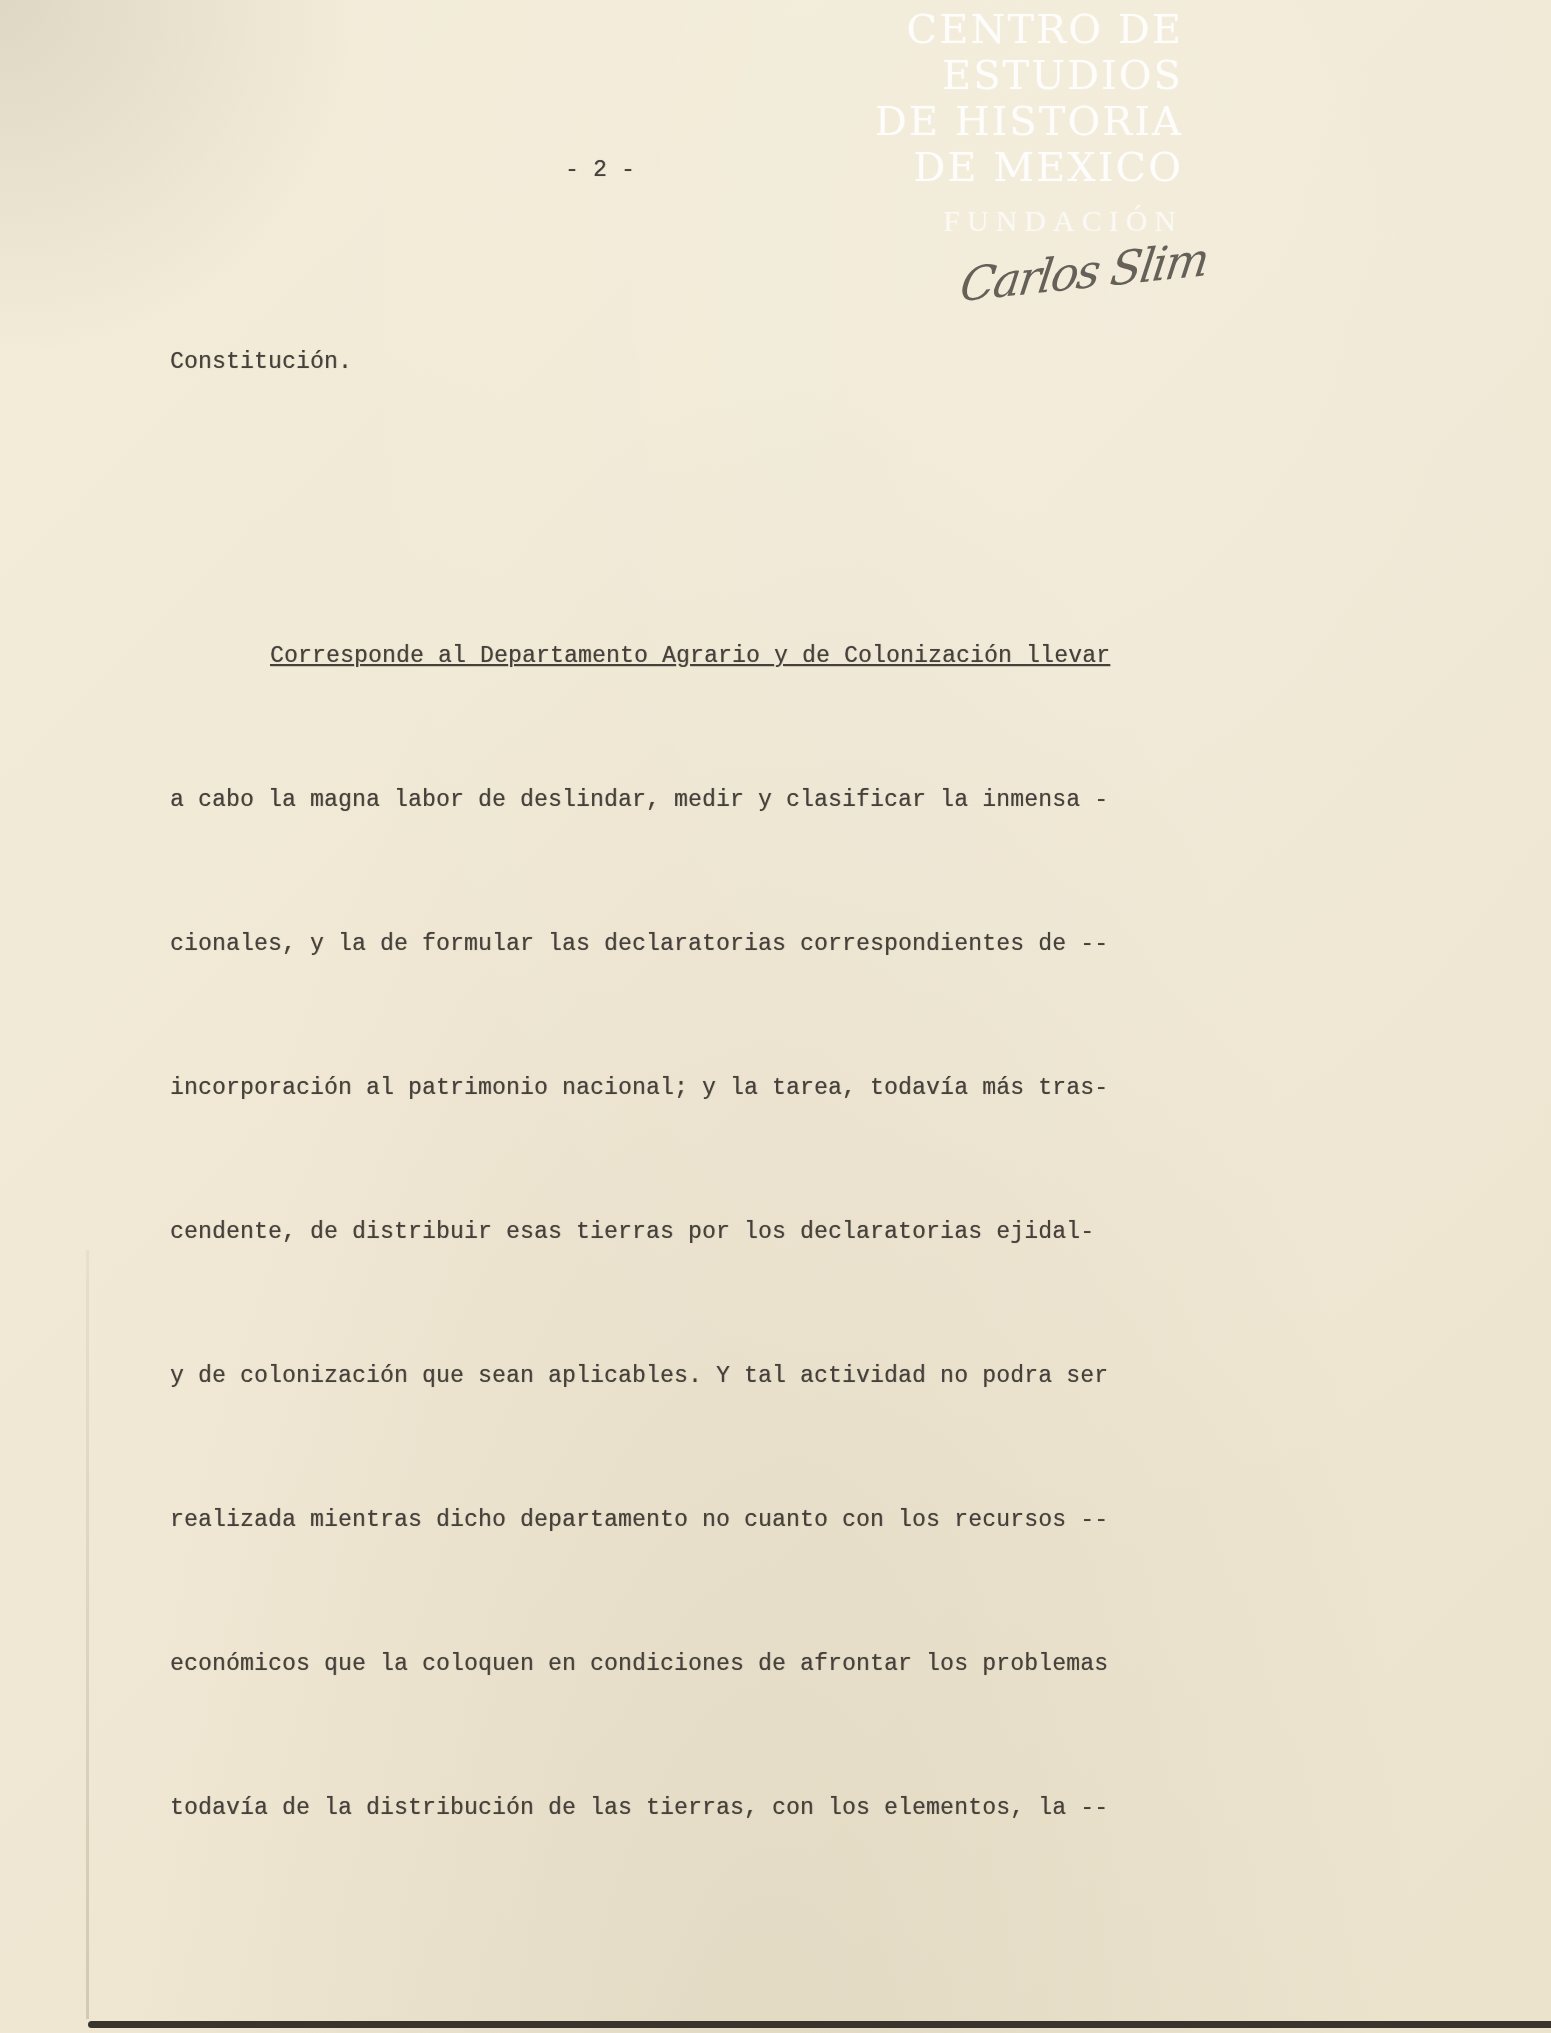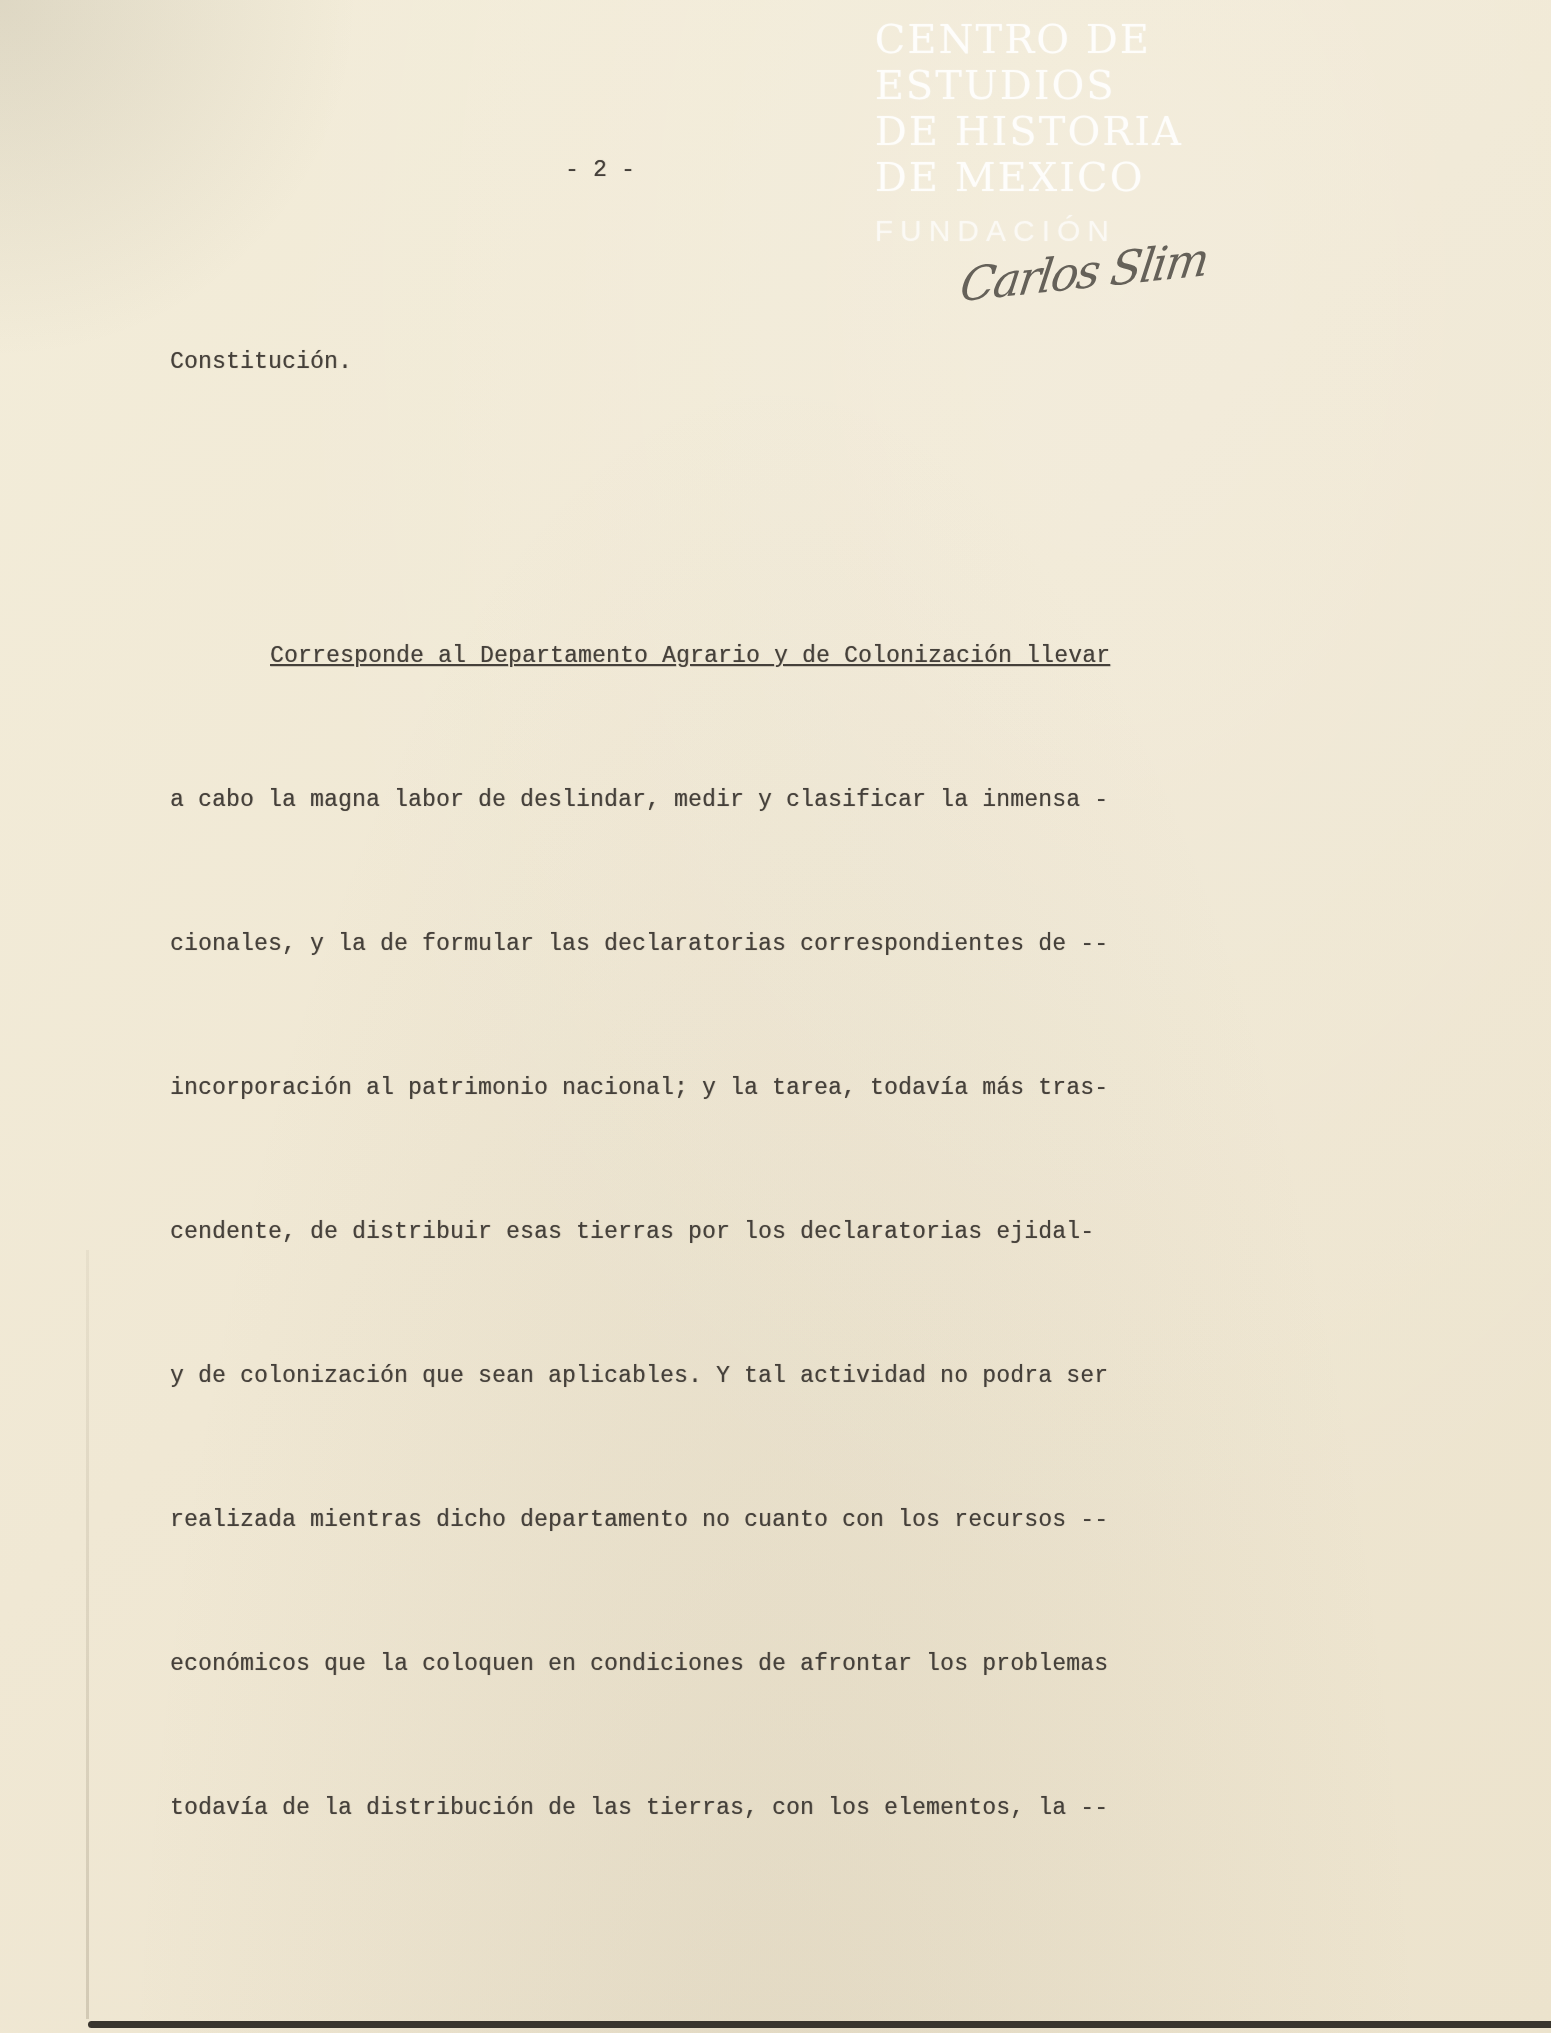--- a/index.html
+++ b/index.html
@@ -29,31 +29,32 @@
     letter-spacing: 0.2px;
     white-space: pre;
   }
   .page-number { width: 860px; text-align: center; }
   .section-label { margin-top: 0px; }
   .paragraph { margin-top: 6px; }
   .line { height: 48px; }
   .line.indent { padding-left: 100px; text-decoration: underline; }
   .watermark {
     position: absolute;
-    top: 16px; right: 368px;
+    top: 6px; right: 368px;
+    text-align: right;
     font-family: "DejaVu Serif", serif;
     font-size: 40px;
     line-height: 46px;
     letter-spacing: 2px;
     color: rgba(255,255,255,0.82);
     text-shadow: 0 0 2px rgba(255,255,255,0.35);
     z-index: 5;
   }
   .wm-fundacion {
-    font-family: Liberation Sans, sans-serif;
+    font-family: Liberation Serif, serif;
     font-size: 30px;
     letter-spacing: 7px;
     color: rgba(255,255,255,0.60);
     margin-top: 8px;
   }
   .signature {
     position: absolute;
     top: 245px; left: 960px;
     font-family: "DejaVu Serif", serif;
     font-style: italic;

